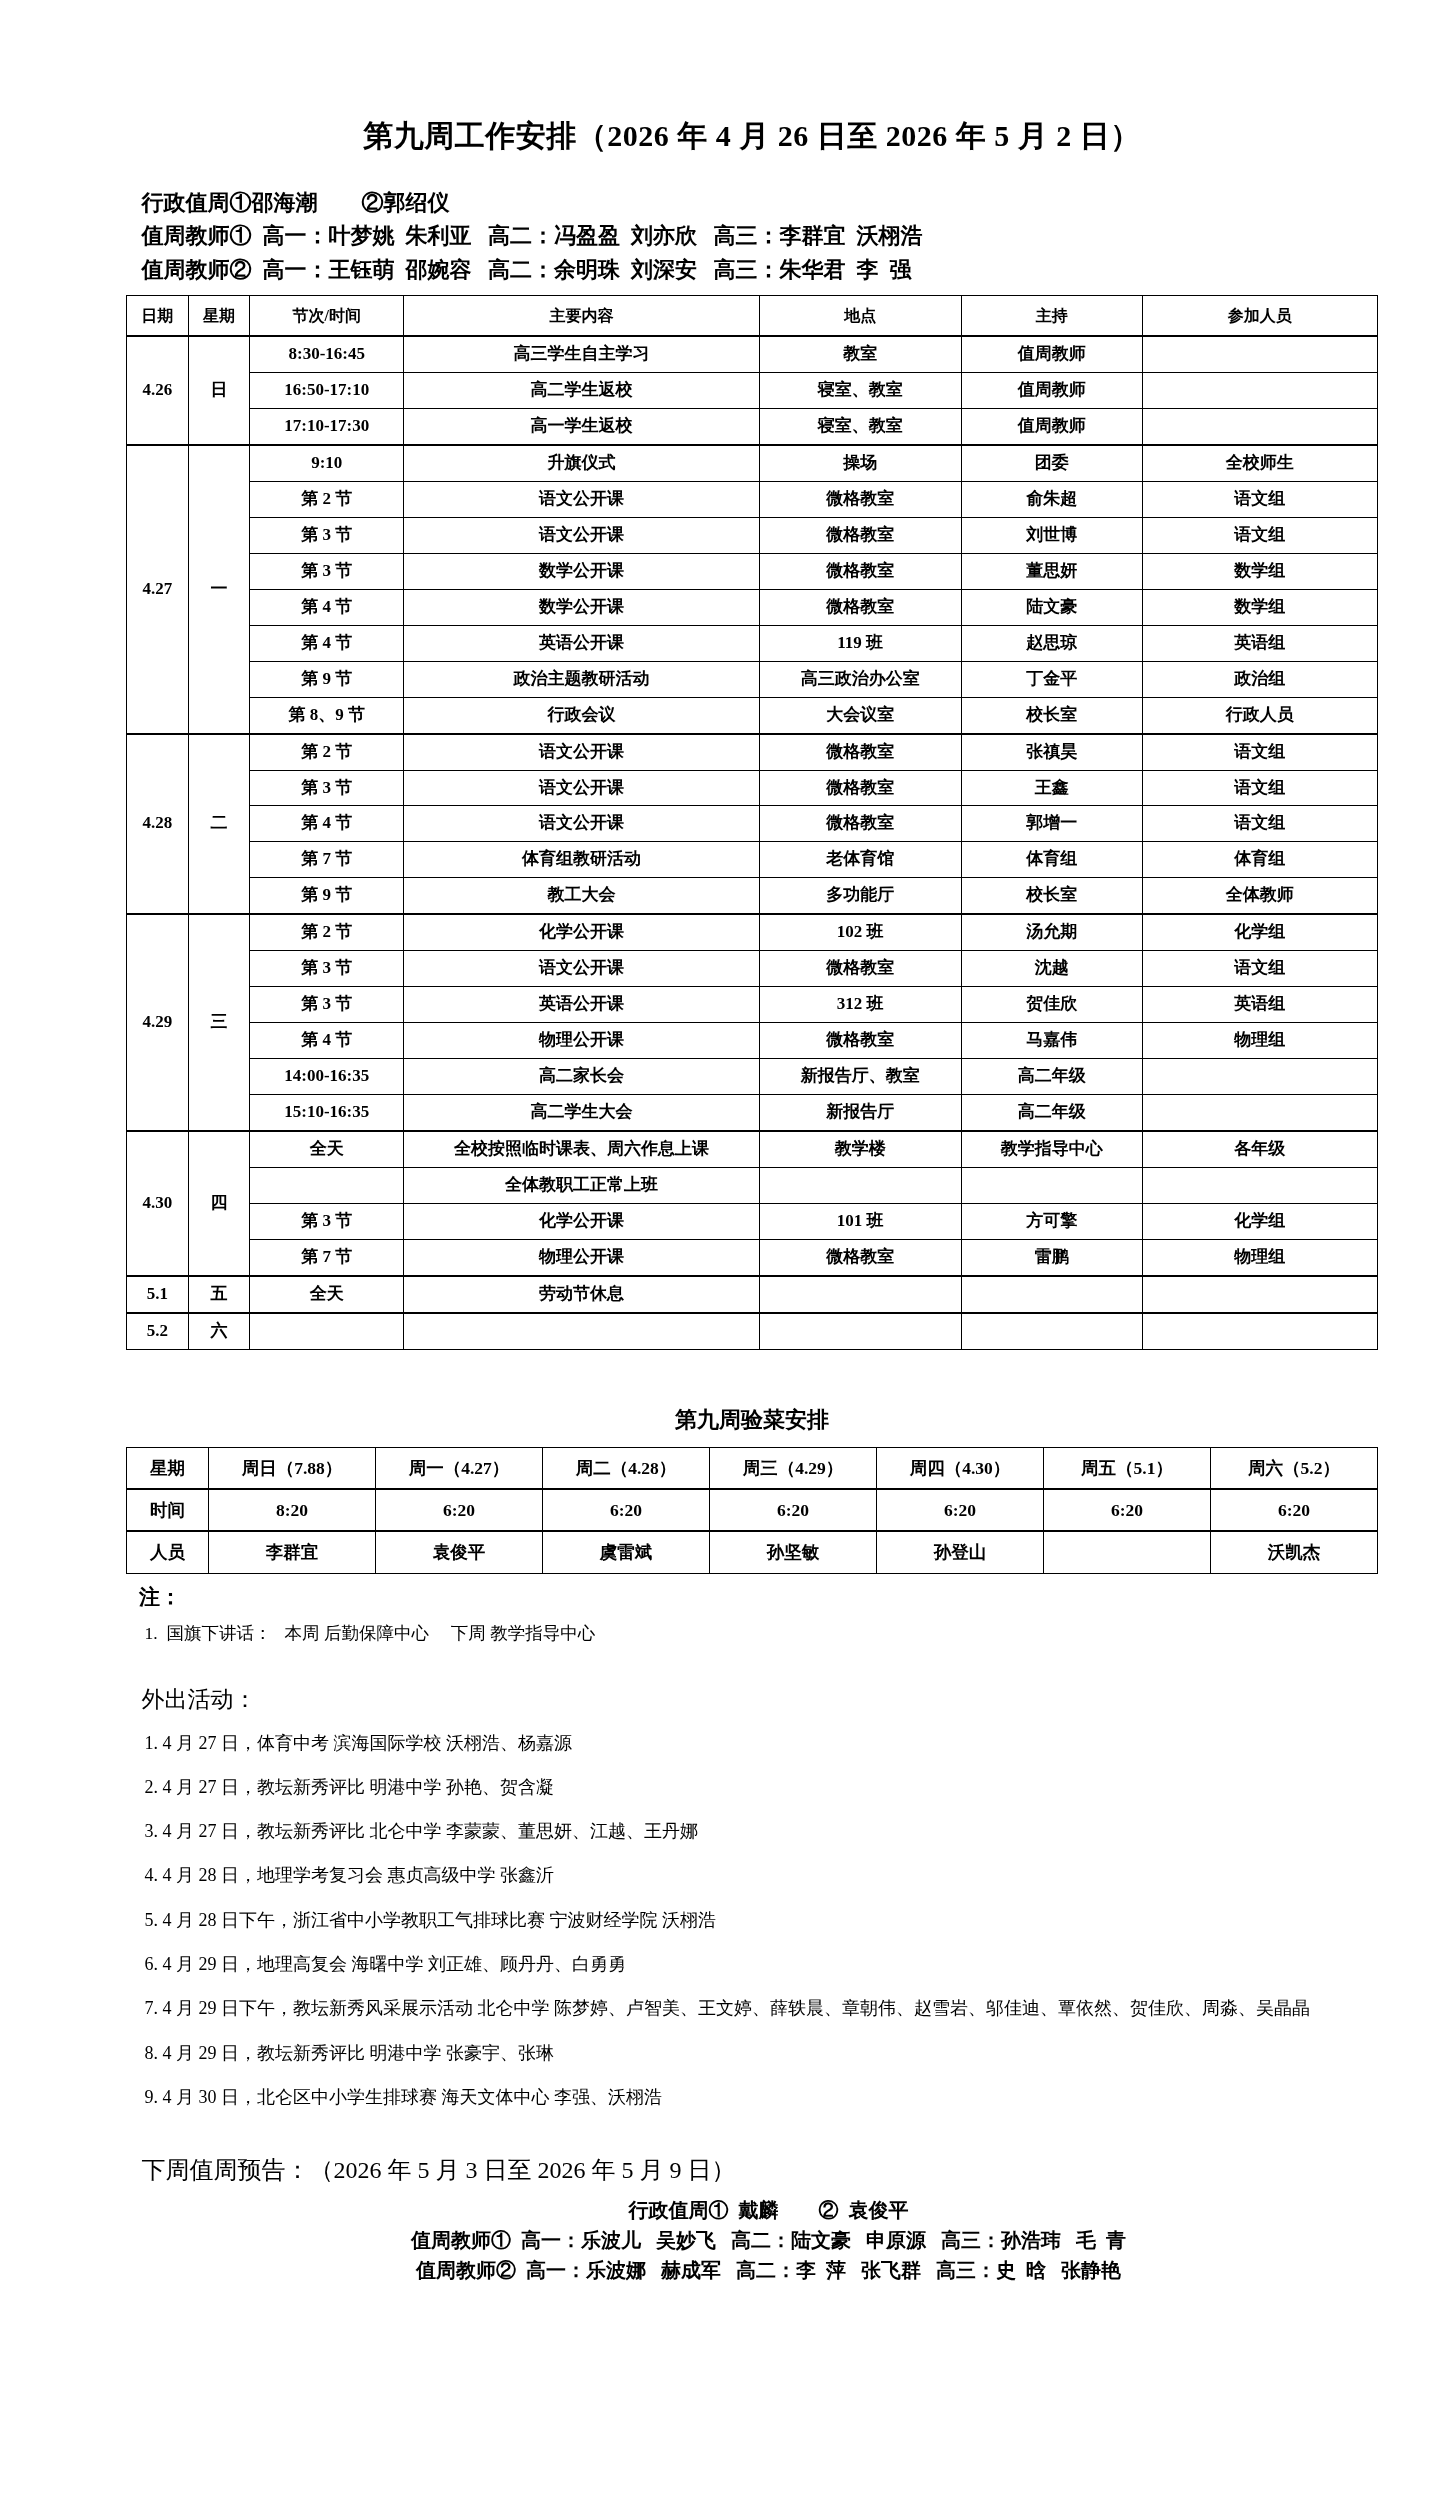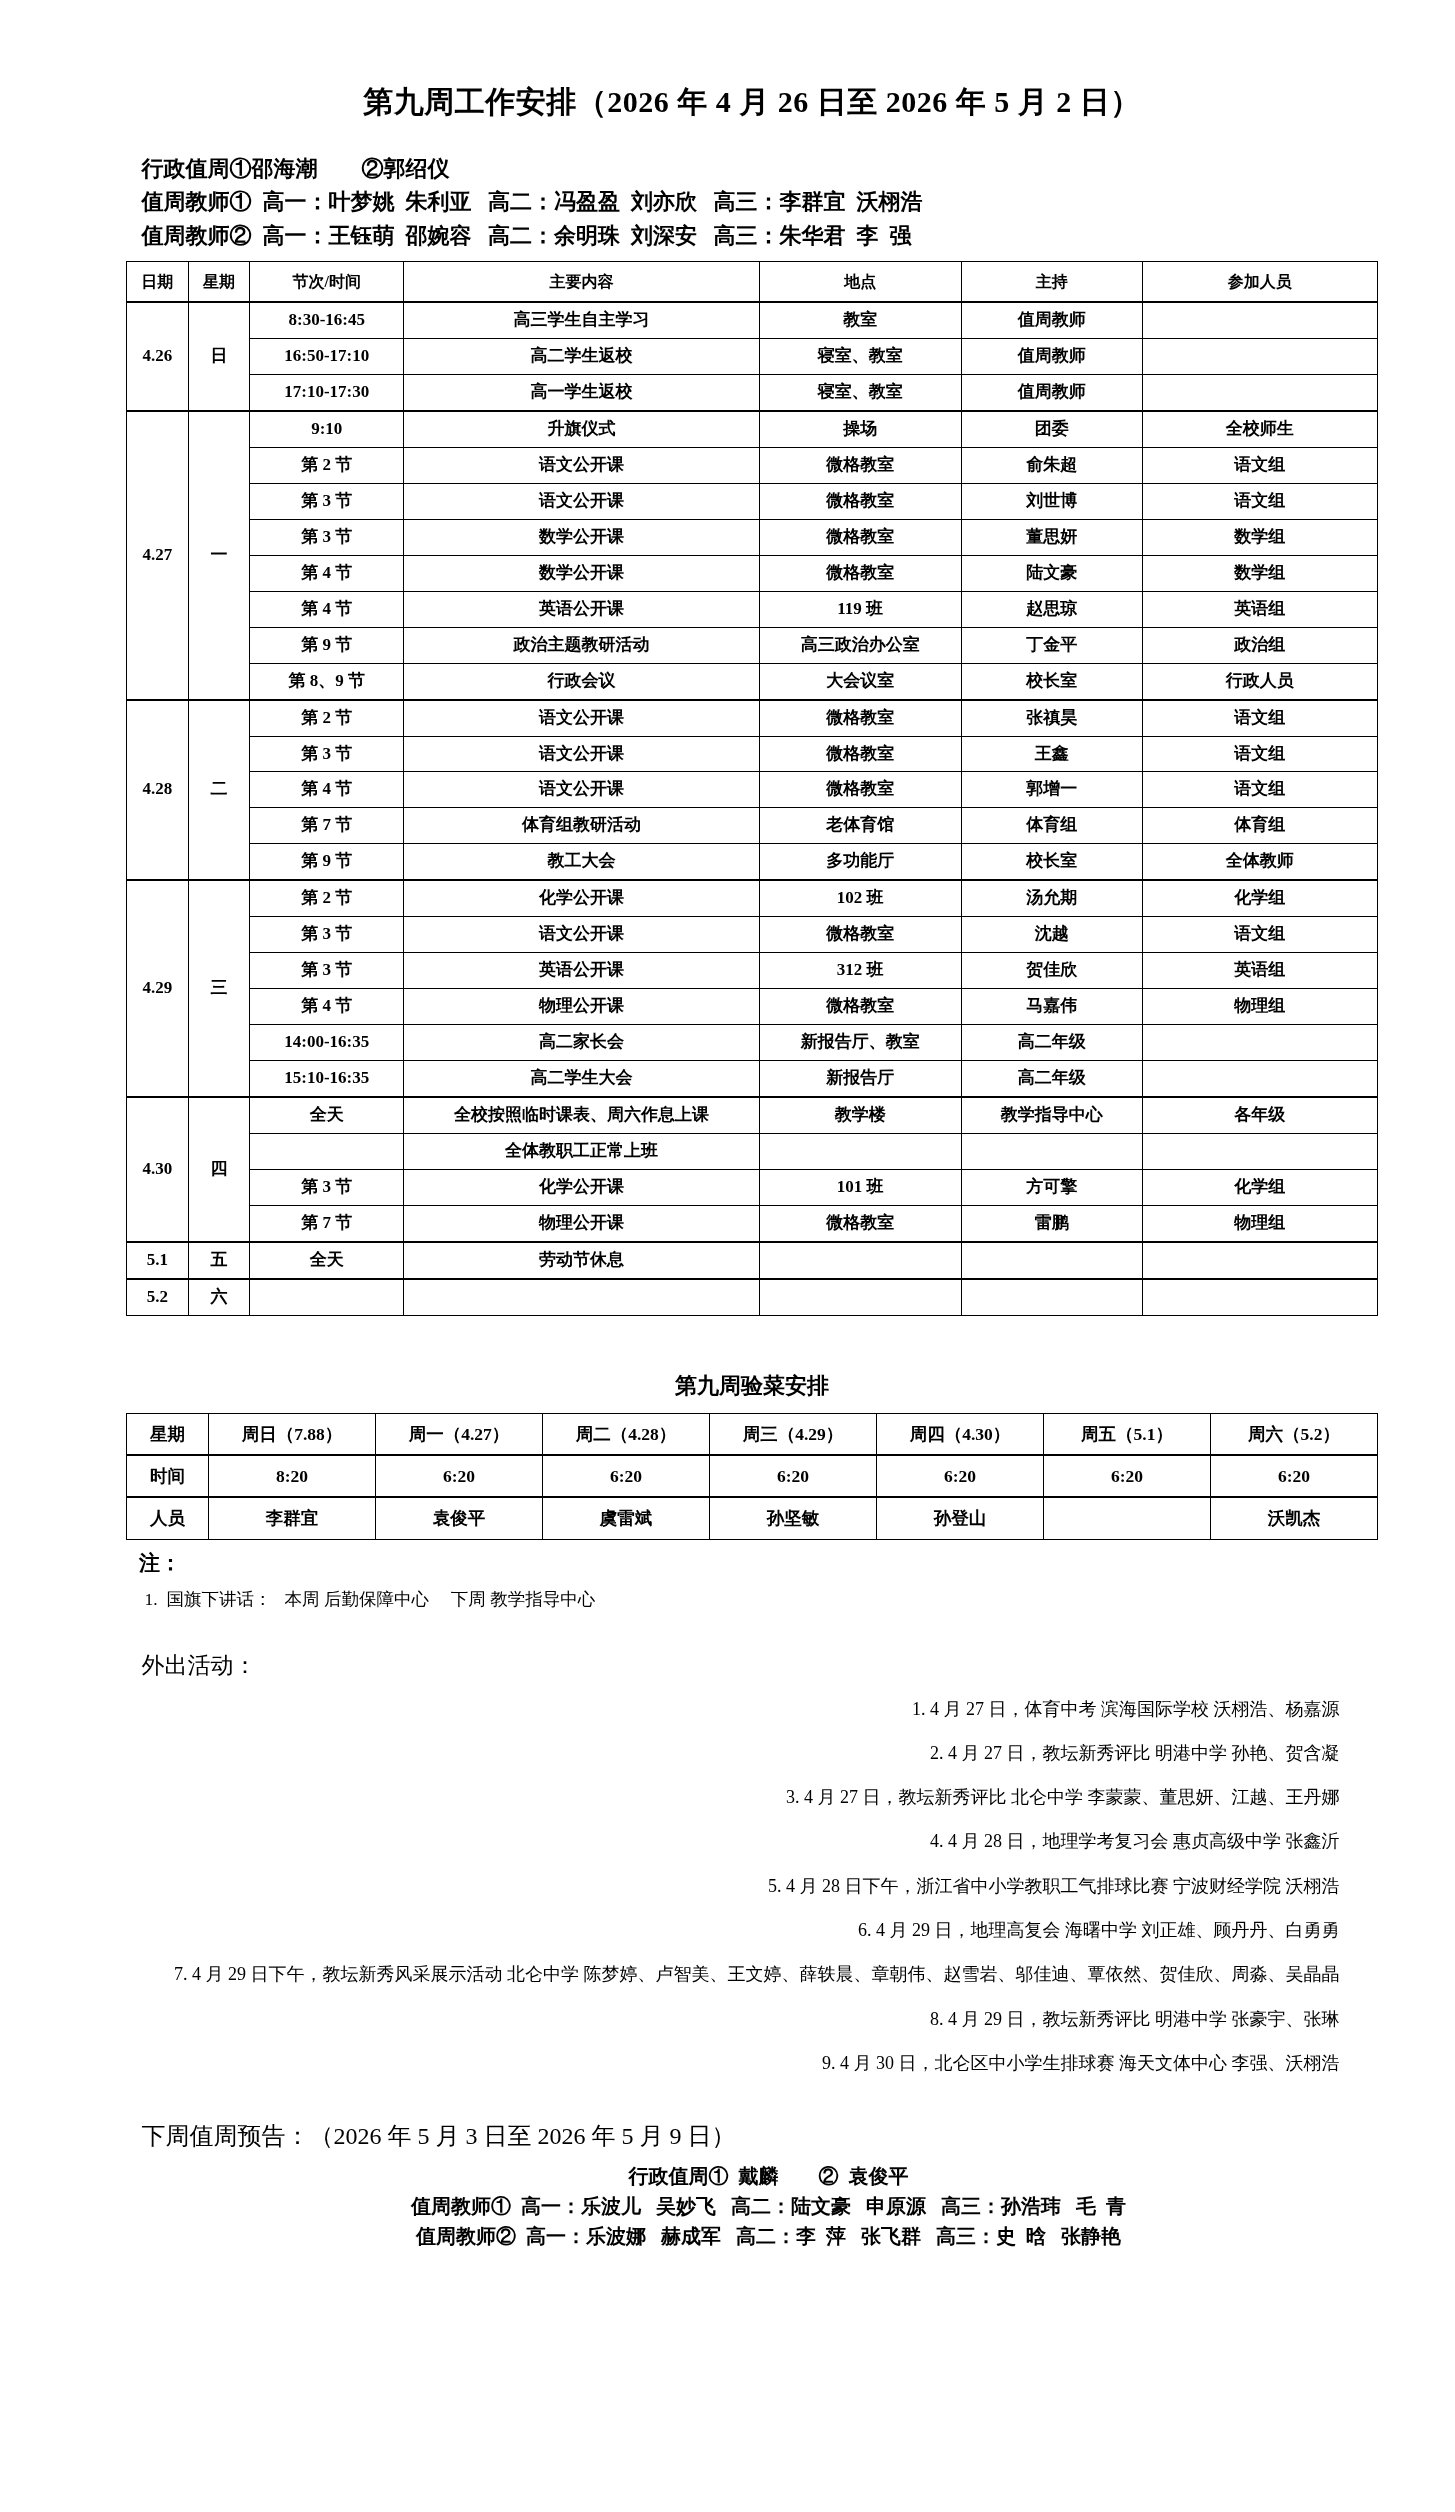--- a/index.html
+++ b/index.html
@@ -16,20 +16,21 @@
   .page {
     position: relative;
     width: 1456px;
     min-height: 2512px;
     box-sizing: border-box;
     padding: 0;
     background: #ffffff;
   }
   .doc-inner {
     padding: 82px 78px 66px 126px;
+    margin-top: 34px;
   }
 
   
   .doc-title {
     text-align: center;
     font-size: 30px;
     font-weight: bold;
     letter-spacing: 0.5px;
     margin: 0 0 31px 0;
     line-height: 1.3;
@@ -132,21 +133,20 @@
     margin: 39px 0 14.3px 15.4px;
     line-height: 1.3;
   }
   .outing-item {
     font-size: 18px;
     margin: 0 0 16.4px 18.6px;
     line-height: 1.55;
     text-indent: 0;
     padding-left: 0;
     max-width: 1195px;
-    text-align: right;
   }
 
   
   .preview-head {
     font-size: 24px;
     font-weight: normal;
     margin: 43px 0 8.8px 15.4px;
     line-height: 1.3;
   }
   .preview-line {

